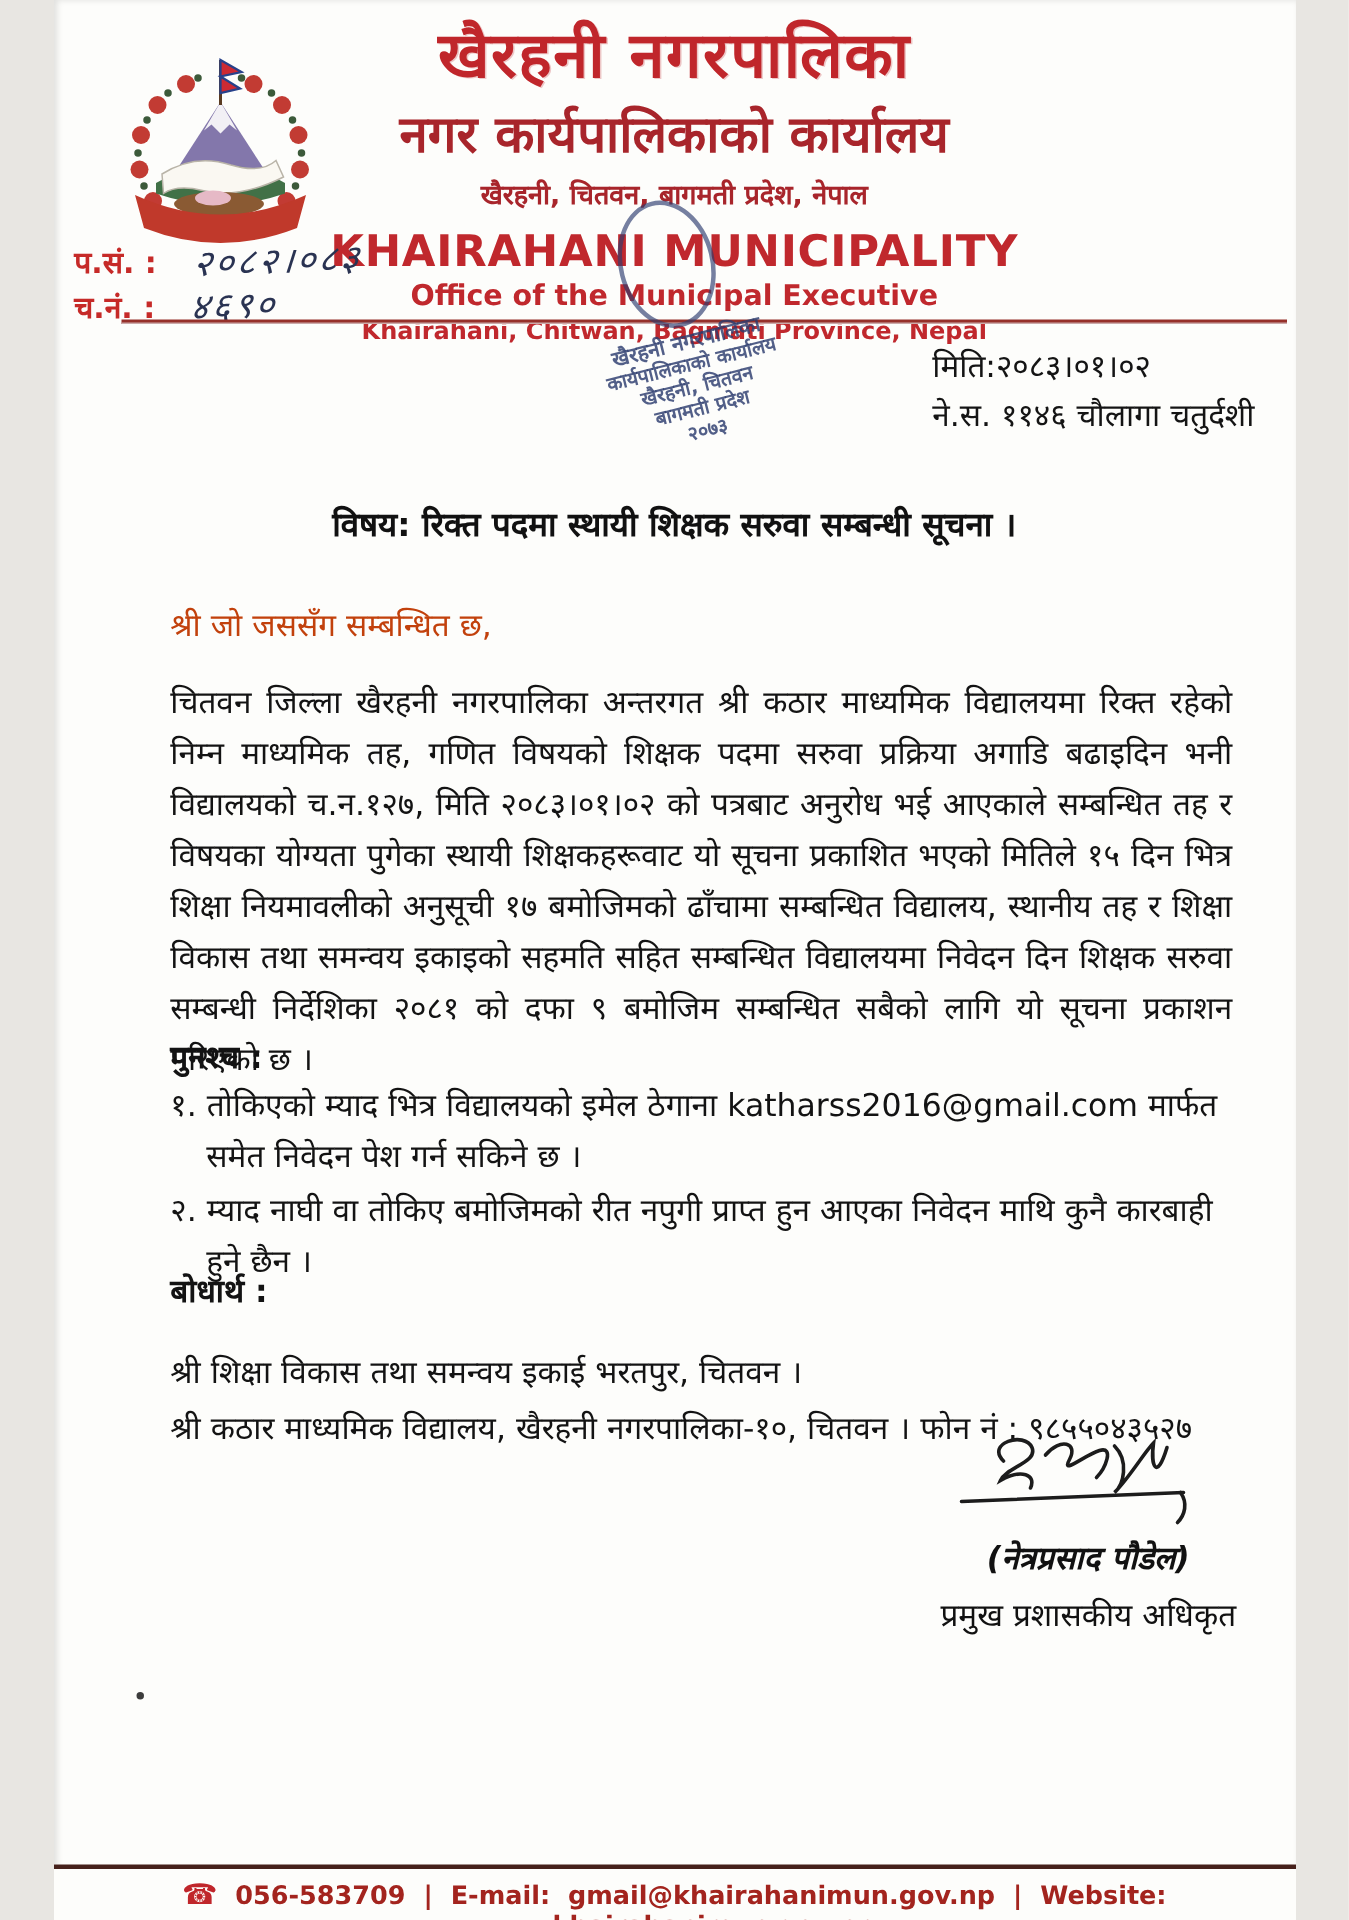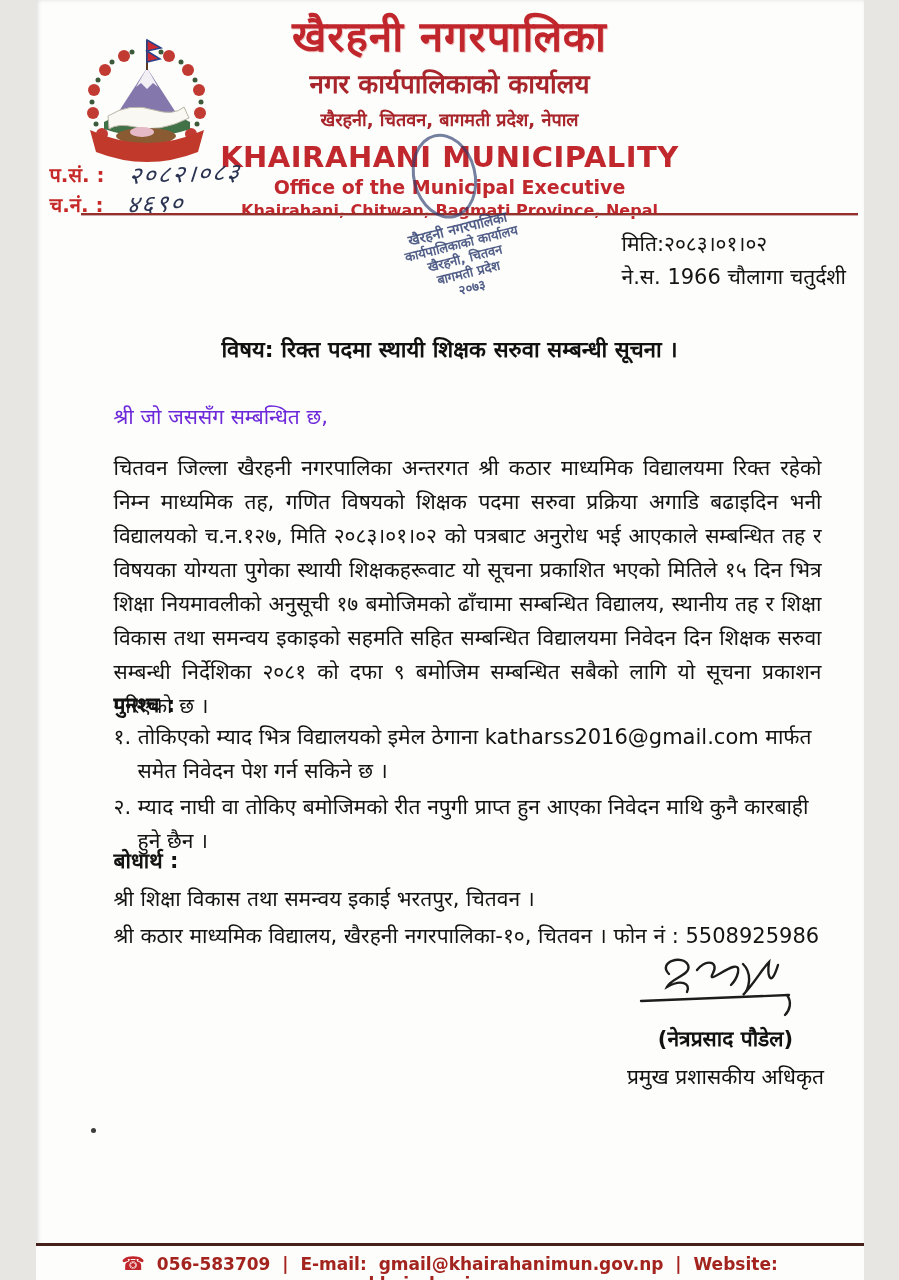--- a/index.html
+++ b/index.html
@@ -12,21 +12,21 @@
     margin:0 auto;
     background:#fdfdfb;
     overflow:hidden;
     box-shadow:inset 2px 0 4px rgba(0,0,0,.12);
   }
 
   
   .hdr-center { position:absolute; left:0; right:0; top:14px; text-align:center; }
   .np-title   { font-size:42px; font-weight:bold; color:#c0262b; letter-spacing:1px; line-height:1.1;
                 text-shadow:1px 1px 0 rgba(192,38,43,.25); }
-  .np-office  { font-size:26px; font-weight:bold; color:#a8252b; margin-top:5px; }
+  .np-office  { font-size:34px; font-weight:bold; color:#a8252b; margin-top:5px; }
   .np-addr    { font-size:18px; font-weight:bold; color:#a8252b; margin-top:6px; }
   .en-title   { font-size:29px; font-weight:bold; color:#c0282d; letter-spacing:.5px; margin-top:9px; }
   .en-office  { font-size:19px; font-weight:bold; color:#c0282d; margin-top:2px; }
   .en-addr    { font-size:16px; font-weight:600; color:#c0282d; margin-top:3px; }
 
   .logo { position:absolute; left:44px; top:26px; width:134px; height:140px; }
 
   .refs { position:absolute; left:14px; top:156px; font-size:20px; }
   .ref-row { display:flex; align-items:baseline; gap:24px; height:30px; }
   .ref-label { color:#c62a28; font-weight:bold; white-space:nowrap; }
@@ -42,36 +42,36 @@
                 border:3px solid rgba(44,60,110,.65); border-radius:50%; }
   .stamp-line { font-size:13px; font-weight:bold; line-height:15px; white-space:nowrap; }
   .stamp-line.big { font-size:14px; }
 
   
   .dateblock { position:absolute; left:586px; top:228px; font-size:21px; color:#141414; line-height:33px; }
 
   
   .subject { position:absolute; left:0; right:0; top:333px; text-align:center;
              font-size:22px; font-weight:bold; color:#111; }
-  .salutation { position:absolute; left:78px; top:402px; font-size:21px; color:#6d28d9; }
+  .salutation { position:absolute; left:78px; top:402px; font-size:21px; color:#c2410c; }
   .bodytext { position:absolute; left:78px; right:42px; top:451px;
               font-size:21px; line-height:34px; color:#131313; text-align:justify; }
 
   .ps { position:absolute; left:78px; right:42px; top:690px; font-size:21px; color:#131313; }
   .ps-label { font-weight:bold; margin-bottom:2px; }
   .ps-item { padding-left:24px; text-indent:-24px; line-height:34px; margin-top:2px; }
 
   .cc { position:absolute; left:78px; right:42px; top:846px; font-size:21px; color:#131313; }
-  .cc-label { font-weight:bold; margin-bottom:10px; }
+  .cc-label { font-weight:bold; margin-bottom:26px; }
   .cc-item { line-height:30px; margin-top:7px; }
 
   
   .sig { position:absolute; left:558px; top:948px; width:264px; text-align:center; color:#111; }
   .sig svg { display:block; margin:0 auto; }
-  .sig-name { font-size:21px; font-weight:bold; margin-top:6px; }
+  .sig-name { font-size:21px; font-weight:bold; margin-top:6px;font-style:italic; }
   .sig-post { font-size:21px; margin-top:10px; }
 
   .dot-artifact { position:absolute; left:55px; top:1128px; width:5px; height:5px;
                   background:#3c3c3c; border-radius:50%; }
 
   
   .footer { position:absolute; left:0; right:0; bottom:0; height:37px;
             border-top:3px solid #46211b; background:#fdfdfb;
             text-align:center; padding-top:6px;
             font-size:17px; font-weight:bold; color:#a3241e; }
@@ -154,39 +154,39 @@
     <div class="stamp-oval"></div>
     <div class="stamp-line big">खैरहनी नगरपालिका</div>
     <div class="stamp-line">कार्यपालिकाको कार्यालय</div>
     <div class="stamp-line">खैरहनी, चितवन</div>
     <div class="stamp-line">बागमती प्रदेश</div>
     <div class="stamp-line">२०७३</div>
   </div>
 
   <div class="dateblock">
     <div>मिति:२०८३।०१।०२</div>
-    <div>ने.स. 1966 चौलागा चतुर्दशी</div>
+    <div>ने.स. ११४६ चौलागा चतुर्दशी</div>
   </div>
 
   <div class="subject">विषय: रिक्त पदमा स्थायी शिक्षक सरुवा सम्बन्धी सूचना ।</div>
 
   <div class="salutation">श्री जो जससँग सम्बन्धित छ,</div>
 
   <div class="bodytext">चितवन जिल्ला खैरहनी नगरपालिका अन्तरगत श्री कठार माध्यमिक विद्यालयमा रिक्त रहेको निम्न माध्यमिक तह, गणित विषयको शिक्षक पदमा सरुवा प्रक्रिया अगाडि बढाइदिन भनी विद्यालयको च.न.१२७, मिति २०८३।०१।०२ को पत्रबाट अनुरोध भई आएकाले सम्बन्धित तह र विषयका योग्यता पुगेका स्थायी शिक्षकहरूवाट यो सूचना प्रकाशित भएको मितिले १५ दिन भित्र शिक्षा नियमावलीको अनुसूची १७ बमोजिमको ढाँचामा सम्बन्धित विद्यालय, स्थानीय तह र शिक्षा विकास तथा समन्वय इकाइको सहमति सहित सम्बन्धित विद्यालयमा निवेदन दिन शिक्षक सरुवा सम्बन्धी निर्देशिका २०८१ को दफा ९ बमोजिम सम्बन्धित सबैको लागि यो सूचना प्रकाशन गरिएको छ ।</div>
 
   <div class="ps">
     <div class="ps-label">पुनश्च :</div>
     <div class="ps-item">१. तोकिएको म्याद भित्र विद्यालयको इमेल ठेगाना katharss2016@gmail.com मार्फत समेत निवेदन पेश गर्न सकिने छ ।</div>
     <div class="ps-item">२. म्याद नाघी वा तोकिए बमोजिमको रीत नपुगी प्राप्त हुन आएका निवेदन माथि कुनै कारबाही हुने छैन ।</div>
   </div>
 
   <div class="cc">
     <div class="cc-label">बोधार्थ :</div>
     <div class="cc-item">श्री शिक्षा विकास तथा समन्वय इकाई भरतपुर, चितवन ।</div>
-    <div class="cc-item">श्री कठार माध्यमिक विद्यालय, खैरहनी नगरपालिका-१०, चितवन । फोन नं : 5508925986</div>
+    <div class="cc-item">श्री कठार माध्यमिक विद्यालय, खैरहनी नगरपालिका-१०, चितवन । फोन नं : ९८५५०४३५२७</div>
   </div>
 
   <div class="sig">
     <svg width="190" height="70" viewBox="0 0 190 70" aria-hidden="true">
       <g stroke="#1c1c1c" fill="none" stroke-width="2.4" stroke-linecap="round">
         <path d="M38 26 C26 14, 52 6, 57 17 C61 27, 40 30, 36 39 C50 31 60 35 56 44"></path>
         <path d="M66 22 C76 10 88 14 82 25 C76 36 92 22 102 19 C112 16 106 31 100 37"></path>
         <path d="M112 16 C122 26 118 42 112 47 C122 37 132 20 138 14 C136 29 140 40 147 17"></path>
         <path d="M10 53 L158 47"></path>
         <path d="M156 47 C161 54 159 62 154 67"></path>

